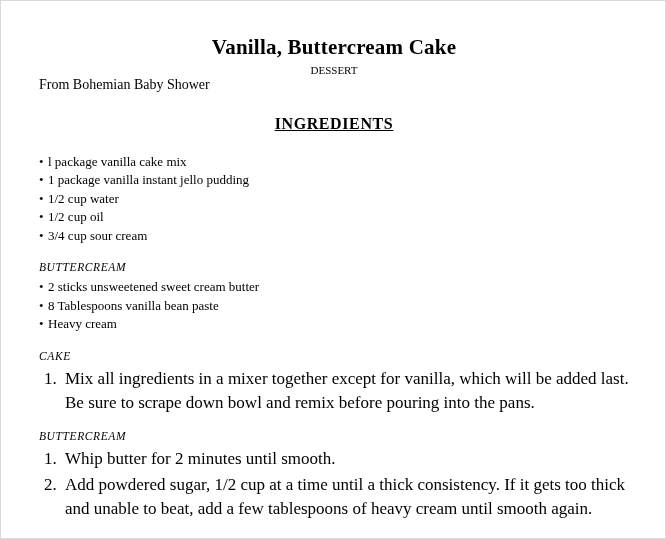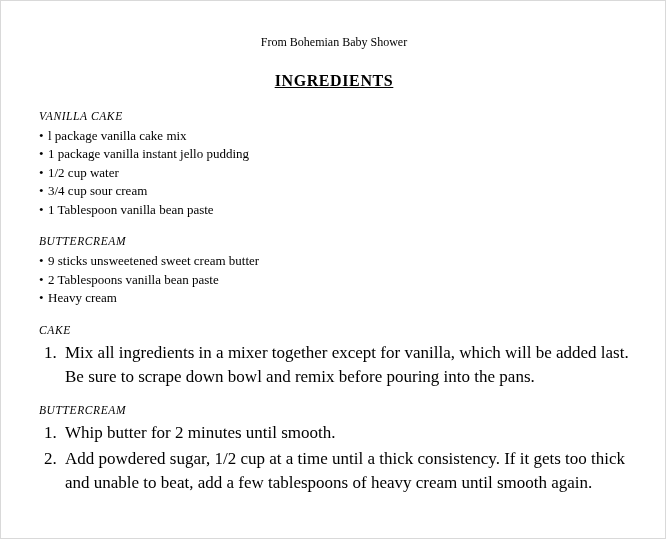--- a/index.html
+++ b/index.html
@@ -35,22 +35,21 @@
     font-size: 21px;
     letter-spacing: 0.2px;
     margin: 0 0 4px 0;
   }
   .doc-subtitle {
     text-align: center;
     font-size: 11px;
     margin: 0 0 1px 0;
   }
   .doc-source {
-    text-align: center;
-    font-size: 12px;
+    font-size: 14px;
     margin: 0 0 22px 0;
   }
   .section-heading {
     text-align: center;
     font-weight: bold;
     font-size: 16px;
     text-decoration: underline;
     letter-spacing: 0.6px;
     margin: 0 0 20px 0;
   }
@@ -103,40 +102,41 @@
   .instr-group {
     margin-bottom: 4px;
   }
 </style>
 </head>
 <body>
 
 <div class="page">
   <div class="content">
 
+    <h1 class="doc-title">Vanilla, Buttercream Cake</h1>
+    <div class="doc-subtitle">DESSERT</div>
     <div class="doc-source">From Bohemian Baby Shower</div>
 
     <div class="section-heading">INGREDIENTS</div>
 
     <div>
-      <div class="group-label">VANILLA CAKE</div>
       <ul class="ing-list">
         <li>l package vanilla cake mix</li>
         <li>1 package vanilla instant jello pudding</li>
         <li>1/2 cup water</li>
+        <li>1/2 cup oil</li>
         <li>3/4 cup sour cream</li>
-        <li>1 Tablespoon vanilla bean paste</li>
       </ul>
     </div>
 
     <div>
       <div class="group-label">BUTTERCREAM</div>
       <ul class="ing-list">
-        <li>9 sticks unsweetened sweet cream butter</li>
-        <li>2 Tablespoons vanilla bean paste</li>
+        <li>2 sticks unsweetened sweet cream butter</li>
+        <li>8 Tablespoons vanilla bean paste</li>
         <li>Heavy cream</li>
       </ul>
     </div>
 
 
     <div class="instr-group">
       <div class="group-label">CAKE</div>
       <ol class="num-list">
         <li>Mix all ingredients in a mixer together except for vanilla, which will be added last.  Be sure to scrape down bowl and remix before pouring into the pans.</li>
       </ol>

